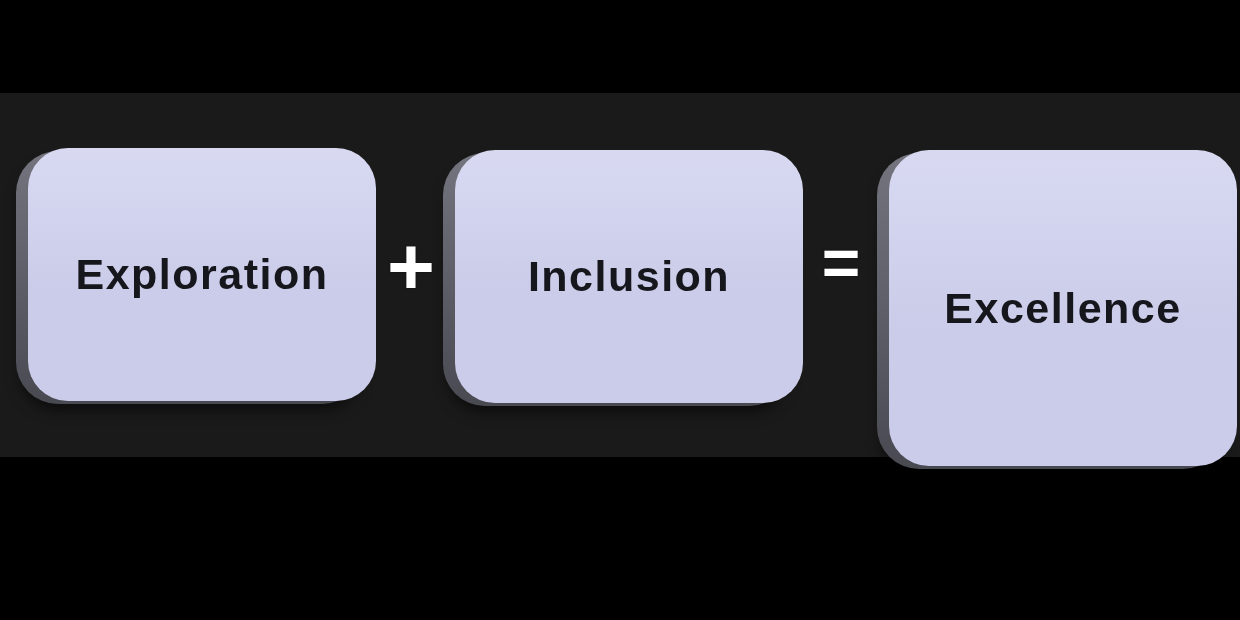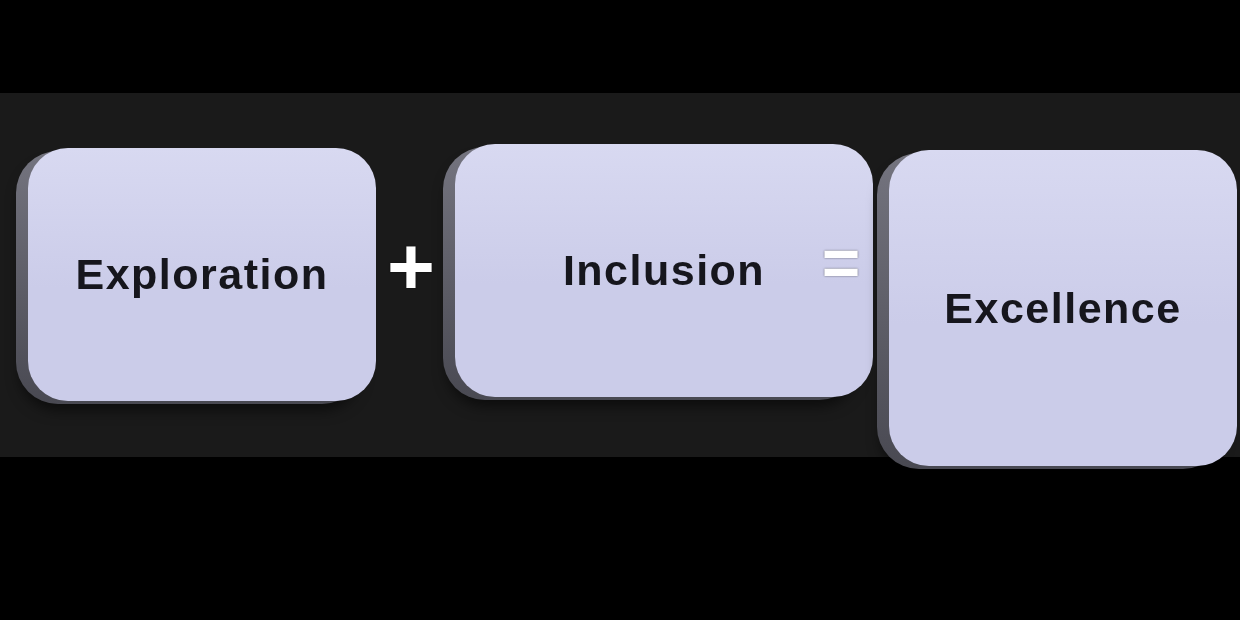--- a/index.html
+++ b/index.html
@@ -47,21 +47,21 @@
     justify-content:center;
   }
   .term-label{
     color:var(--box-text);
     font-size:43px;
     font-weight:700;
     letter-spacing:1.5px;
     white-space:nowrap;
   }
   .term-exploration{ left:28px;  top:148px; width:348px; height:253px; }
-  .term-inclusion  { left:455px; top:144px; width:418px; height:253px; }
+  .term-inclusion  { left:455px; top:150px; width:348px; height:253px; }
   .term-excellence { left:889px; top:150px; width:348px; height:316px; }
 
   .operator{
     position:absolute;
     color:var(--operator);
     font-weight:700;
     transform:translate(-50%,-50%);
     line-height:1;
     text-shadow:0 0 2px rgba(0,0,0,0.6);
   }

